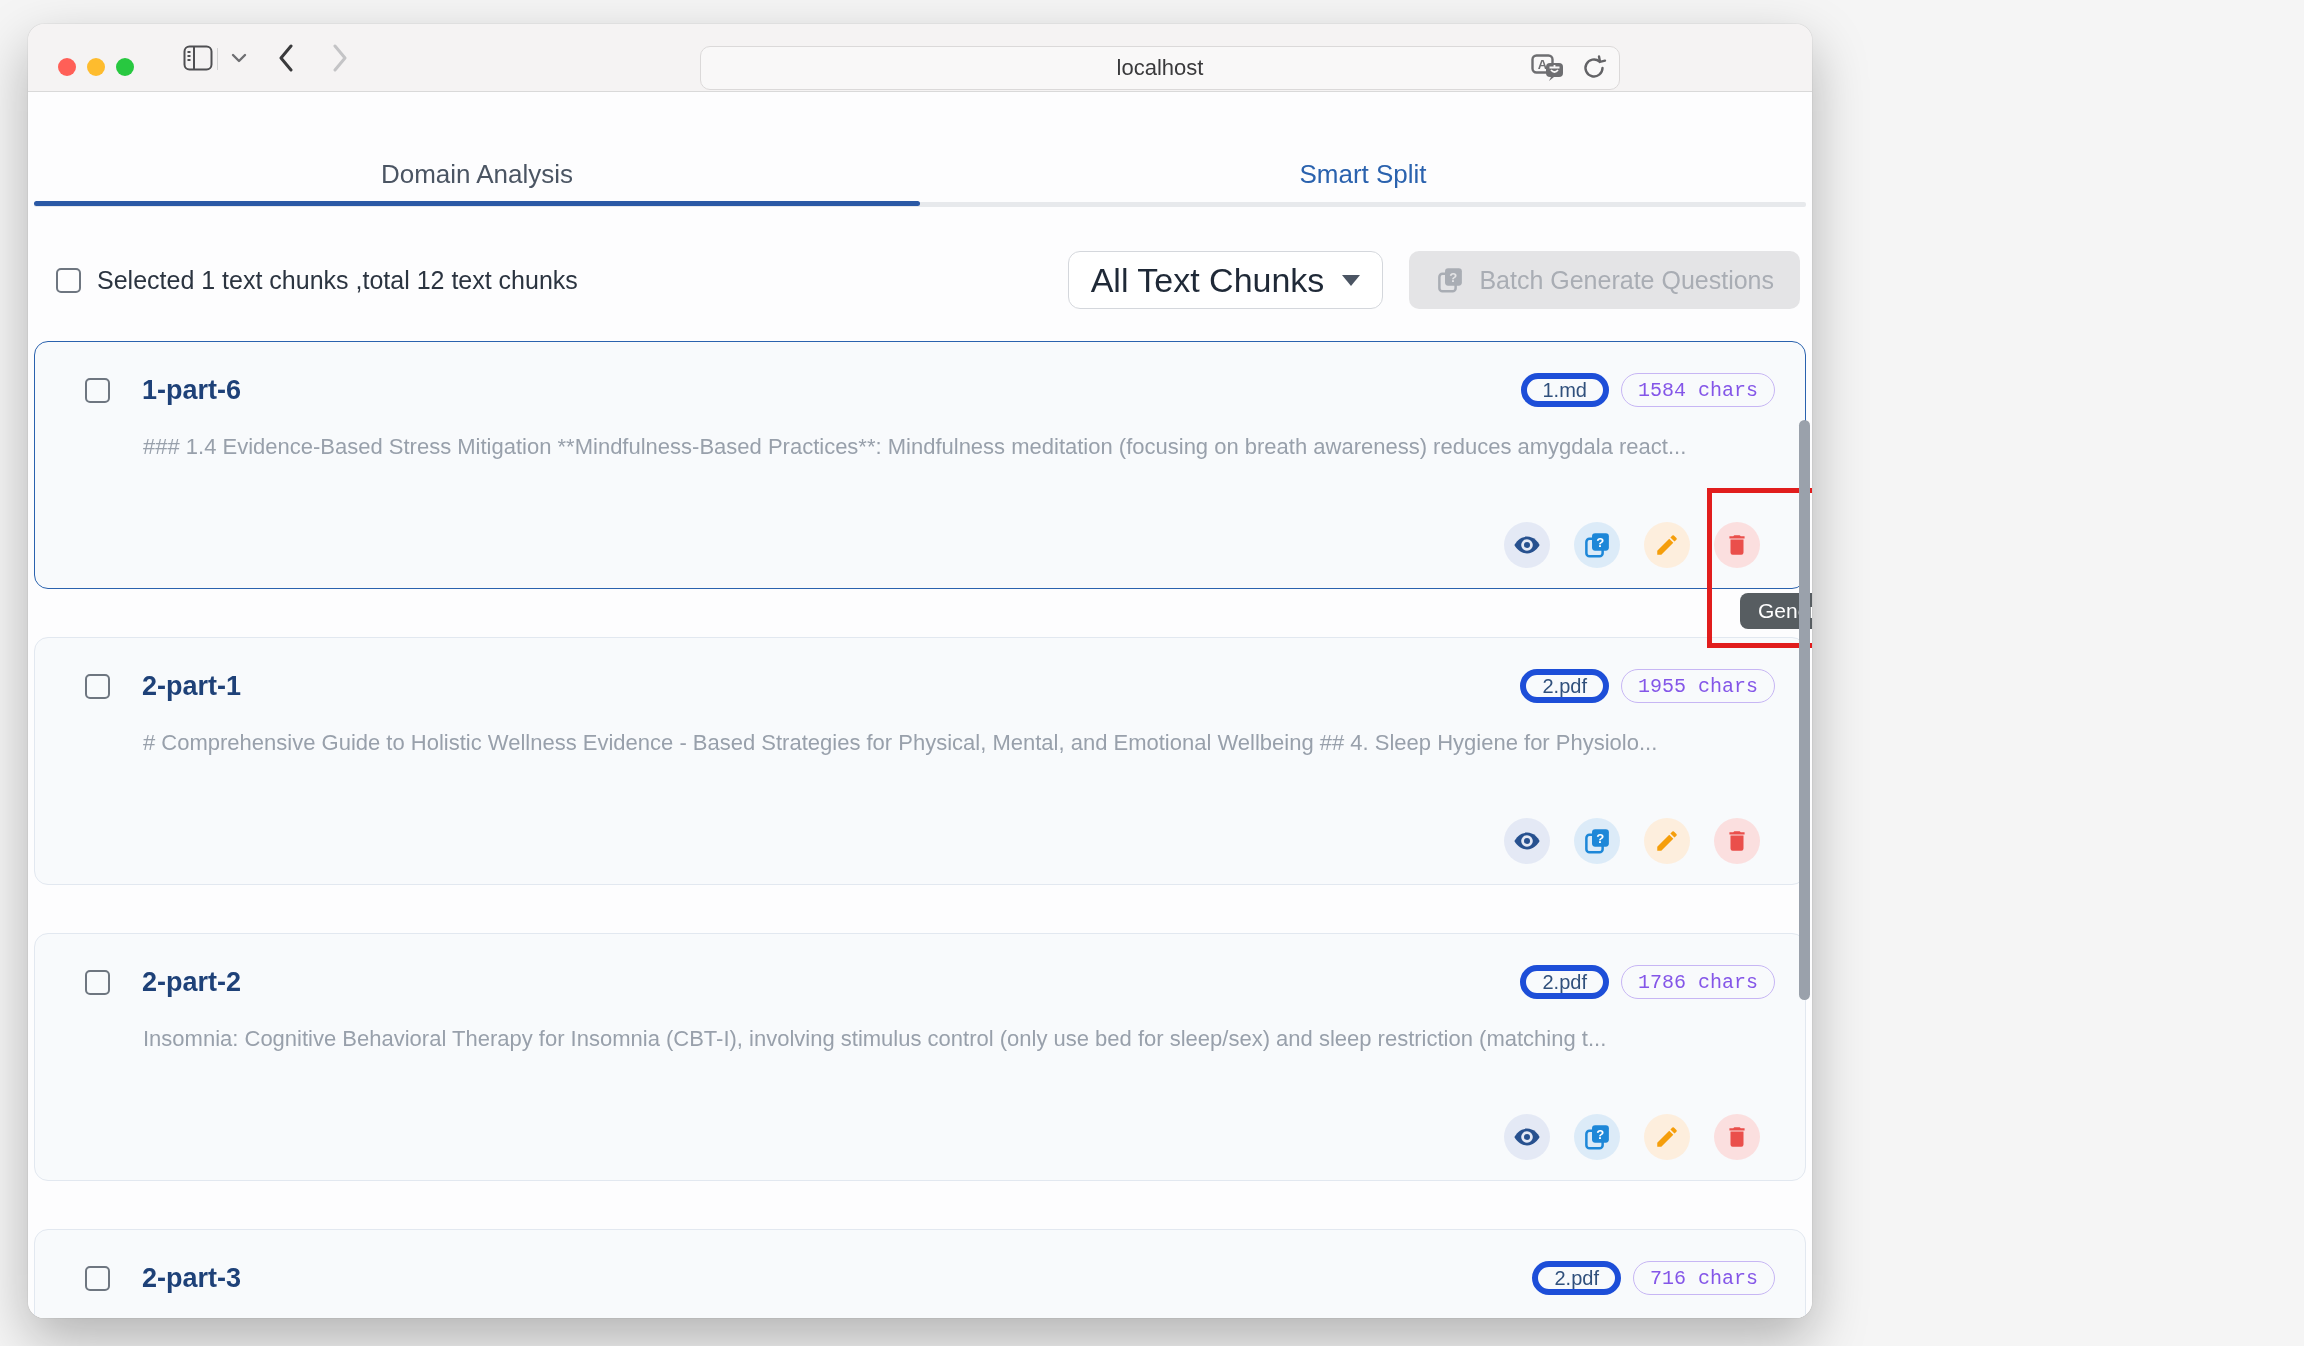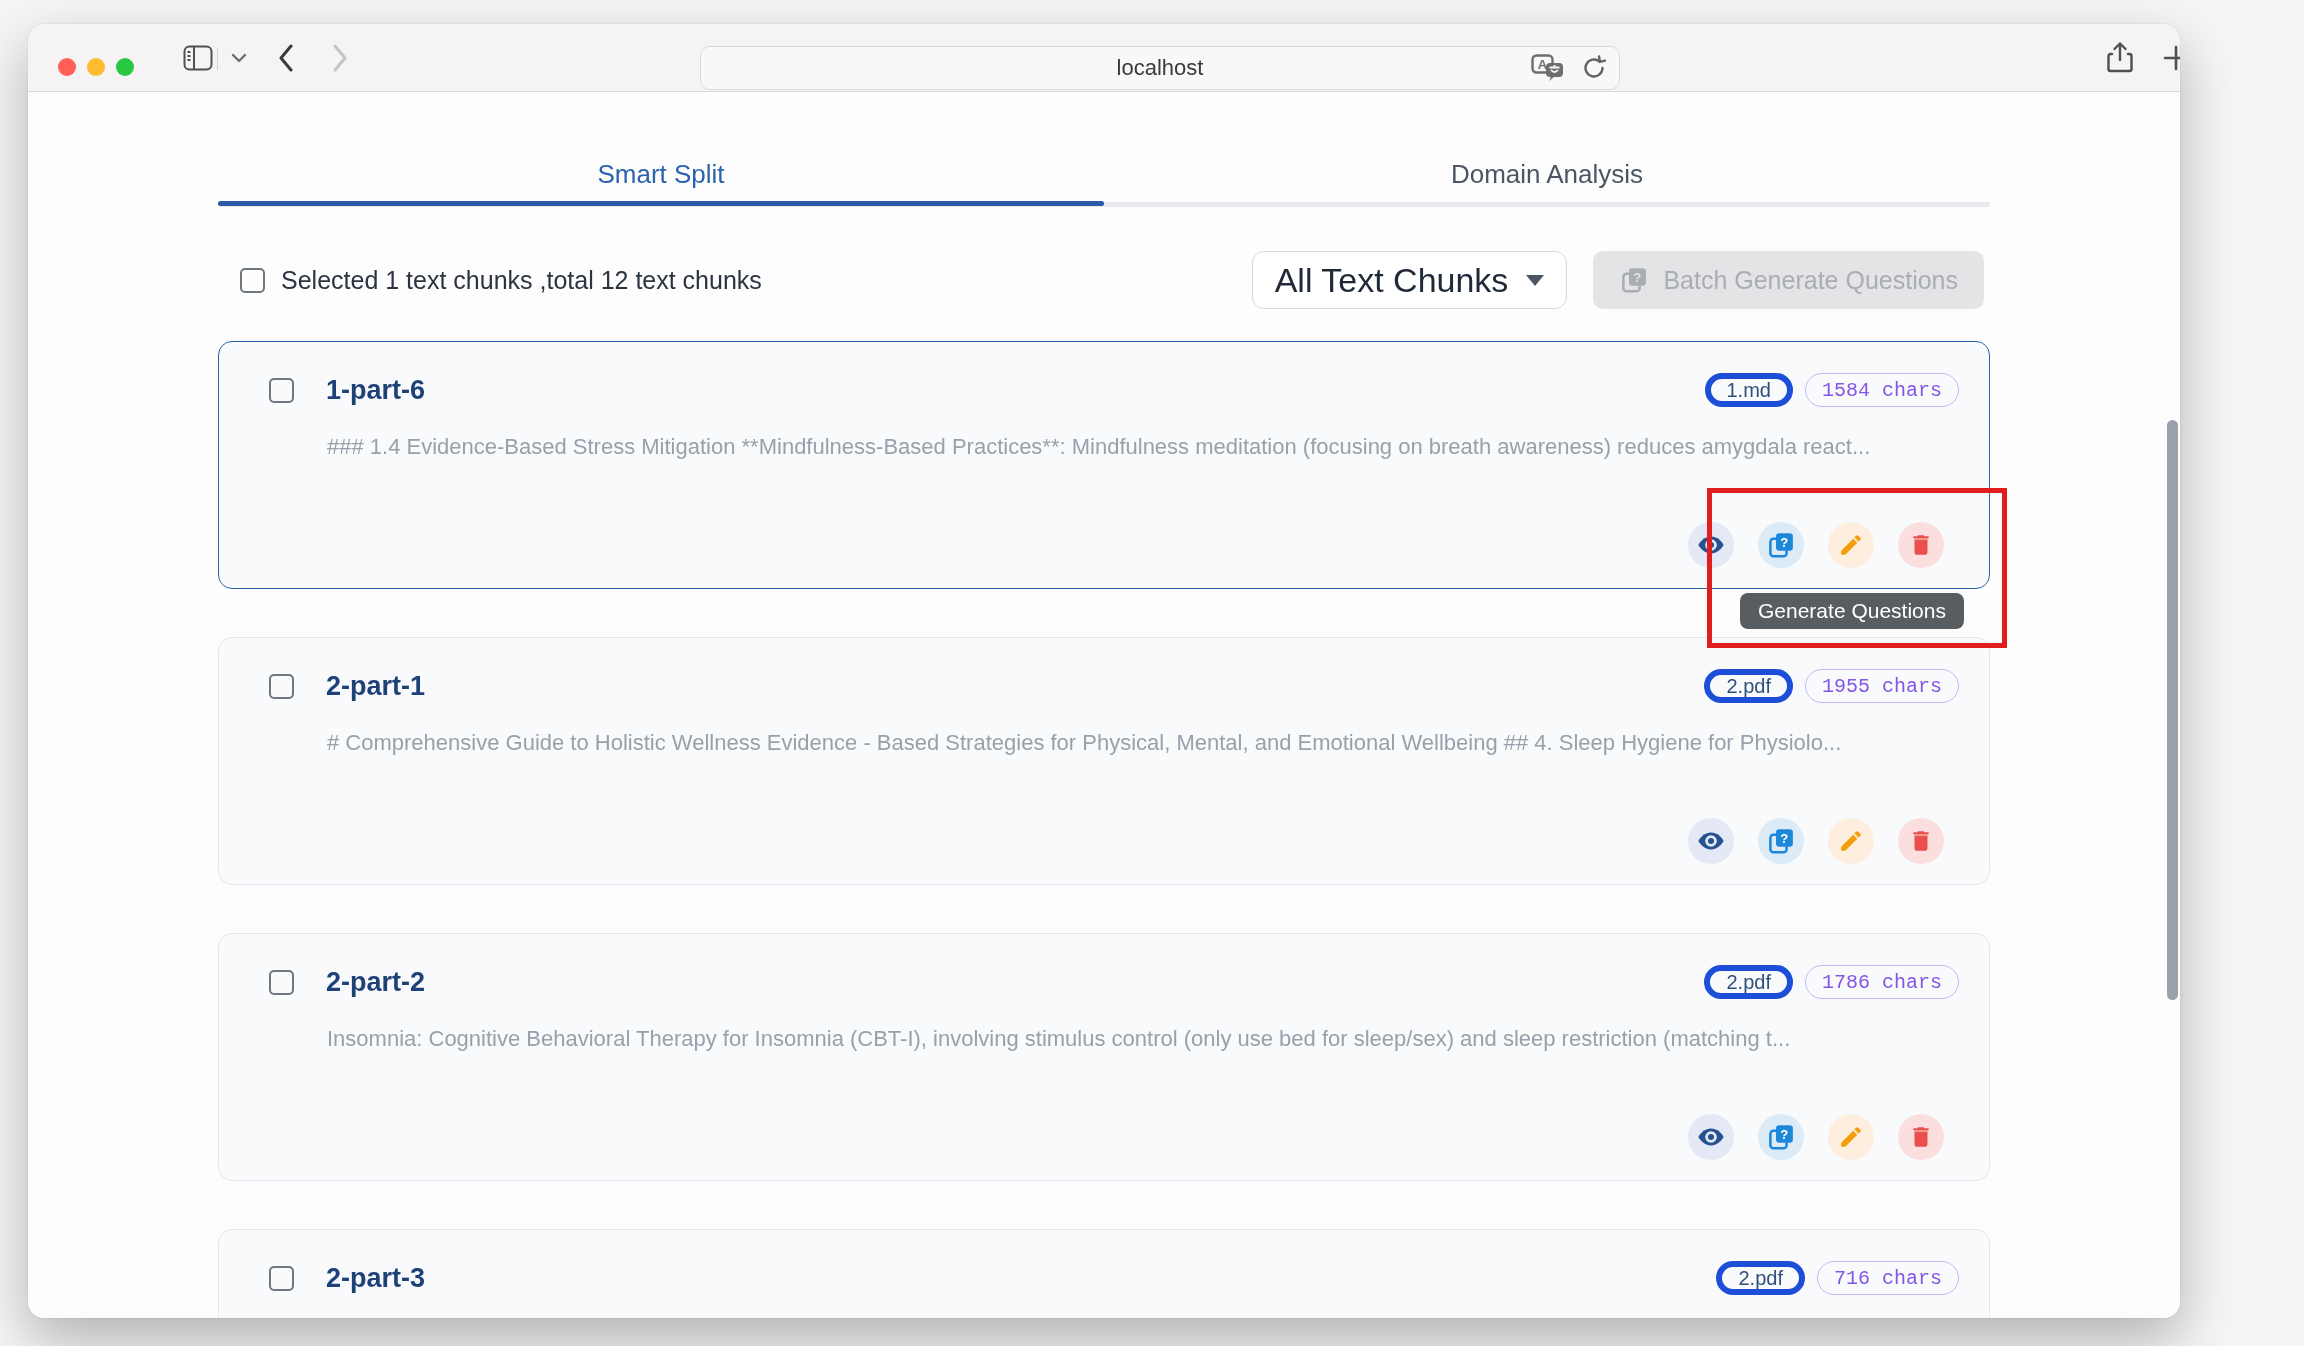--- a/index.html
+++ b/index.html
@@ -4,21 +4,21 @@
 <style>
   * { margin:0; padding:0; box-sizing:border-box; }
   html,body { width:2304px; height:1346px; }
   body {
     font-family:"Liberation Sans", sans-serif;
     background:#f5f5f5;
     position:relative;
     overflow:hidden;
   }
   .window {
-    position:absolute; left:28px; top:24px; width:2152px; height:1294px;
+    position:absolute; left:28px; top:24px; width:1784px; height:1294px;
     background:var(--page-bg,#fdfdfe); border-radius:16px; overflow:hidden;
     box-shadow:0 22px 55px rgba(0,0,0,.28), 0 0 1px rgba(0,0,0,.35);
   }
   
   .toolbar {
     position:absolute; left:0; top:0; right:0; height:68px;
     background:#f5f3f3; border-bottom:1px solid #d9d9d9;
   }
   .traffic { position:absolute; left:30px; top:34px; display:flex; gap:11px; }
   .traffic span { width:18px; height:18px; border-radius:50%; display:block; }
@@ -176,22 +176,22 @@
         <rect x="9" y="2" width="21" height="20" rx="5"></rect>
         <path d="M5 8 a4 4 0 0 0 -3 4 v12 a4 4 0 0 0 4 4 h13 a4 4 0 0 0 4 -3" fill="none"></path>
       </svg>
     </div>
   </div>
 
   <div class="content">
     <div class="container">
 
       <div class="tabs">
+        <div class="tab tab-inactive">Domain Analysis</div>
         <div class="tab tab-active">Smart Split</div>
-        <div class="tab tab-inactive">Domain Analysis</div>
       </div>
       <div class="tab-track">
         <div class="tab-bar"></div>
       </div>
 
       <div class="select-row">
         <span class="checkbox"></span>
         <span class="select-label">Selected 1 text chunks ,total 12 text chunks</span>
         <span class="row-spacer"></span>
         <div class="filter-select">

